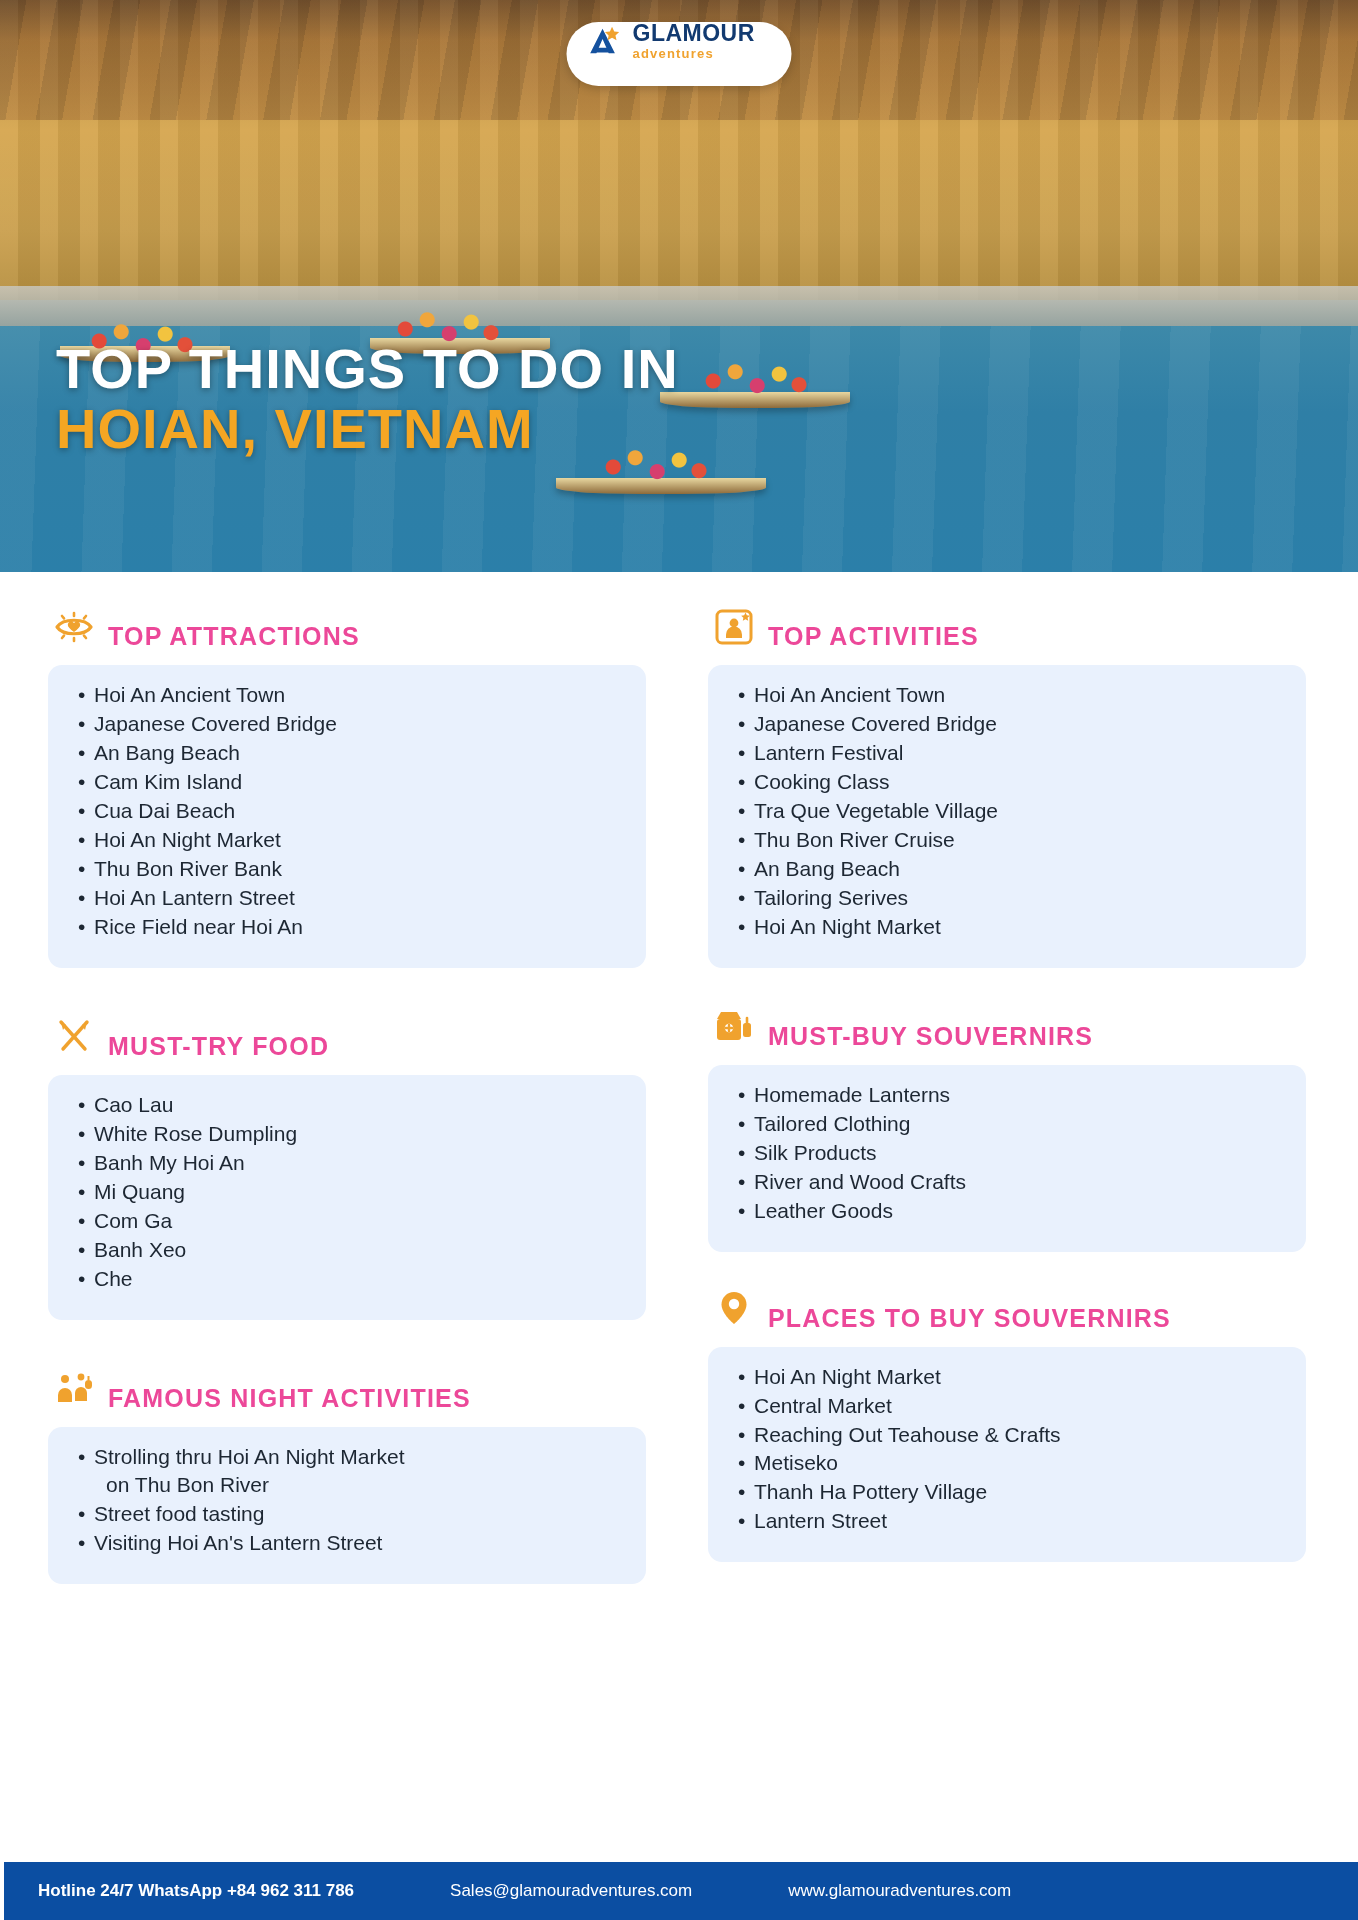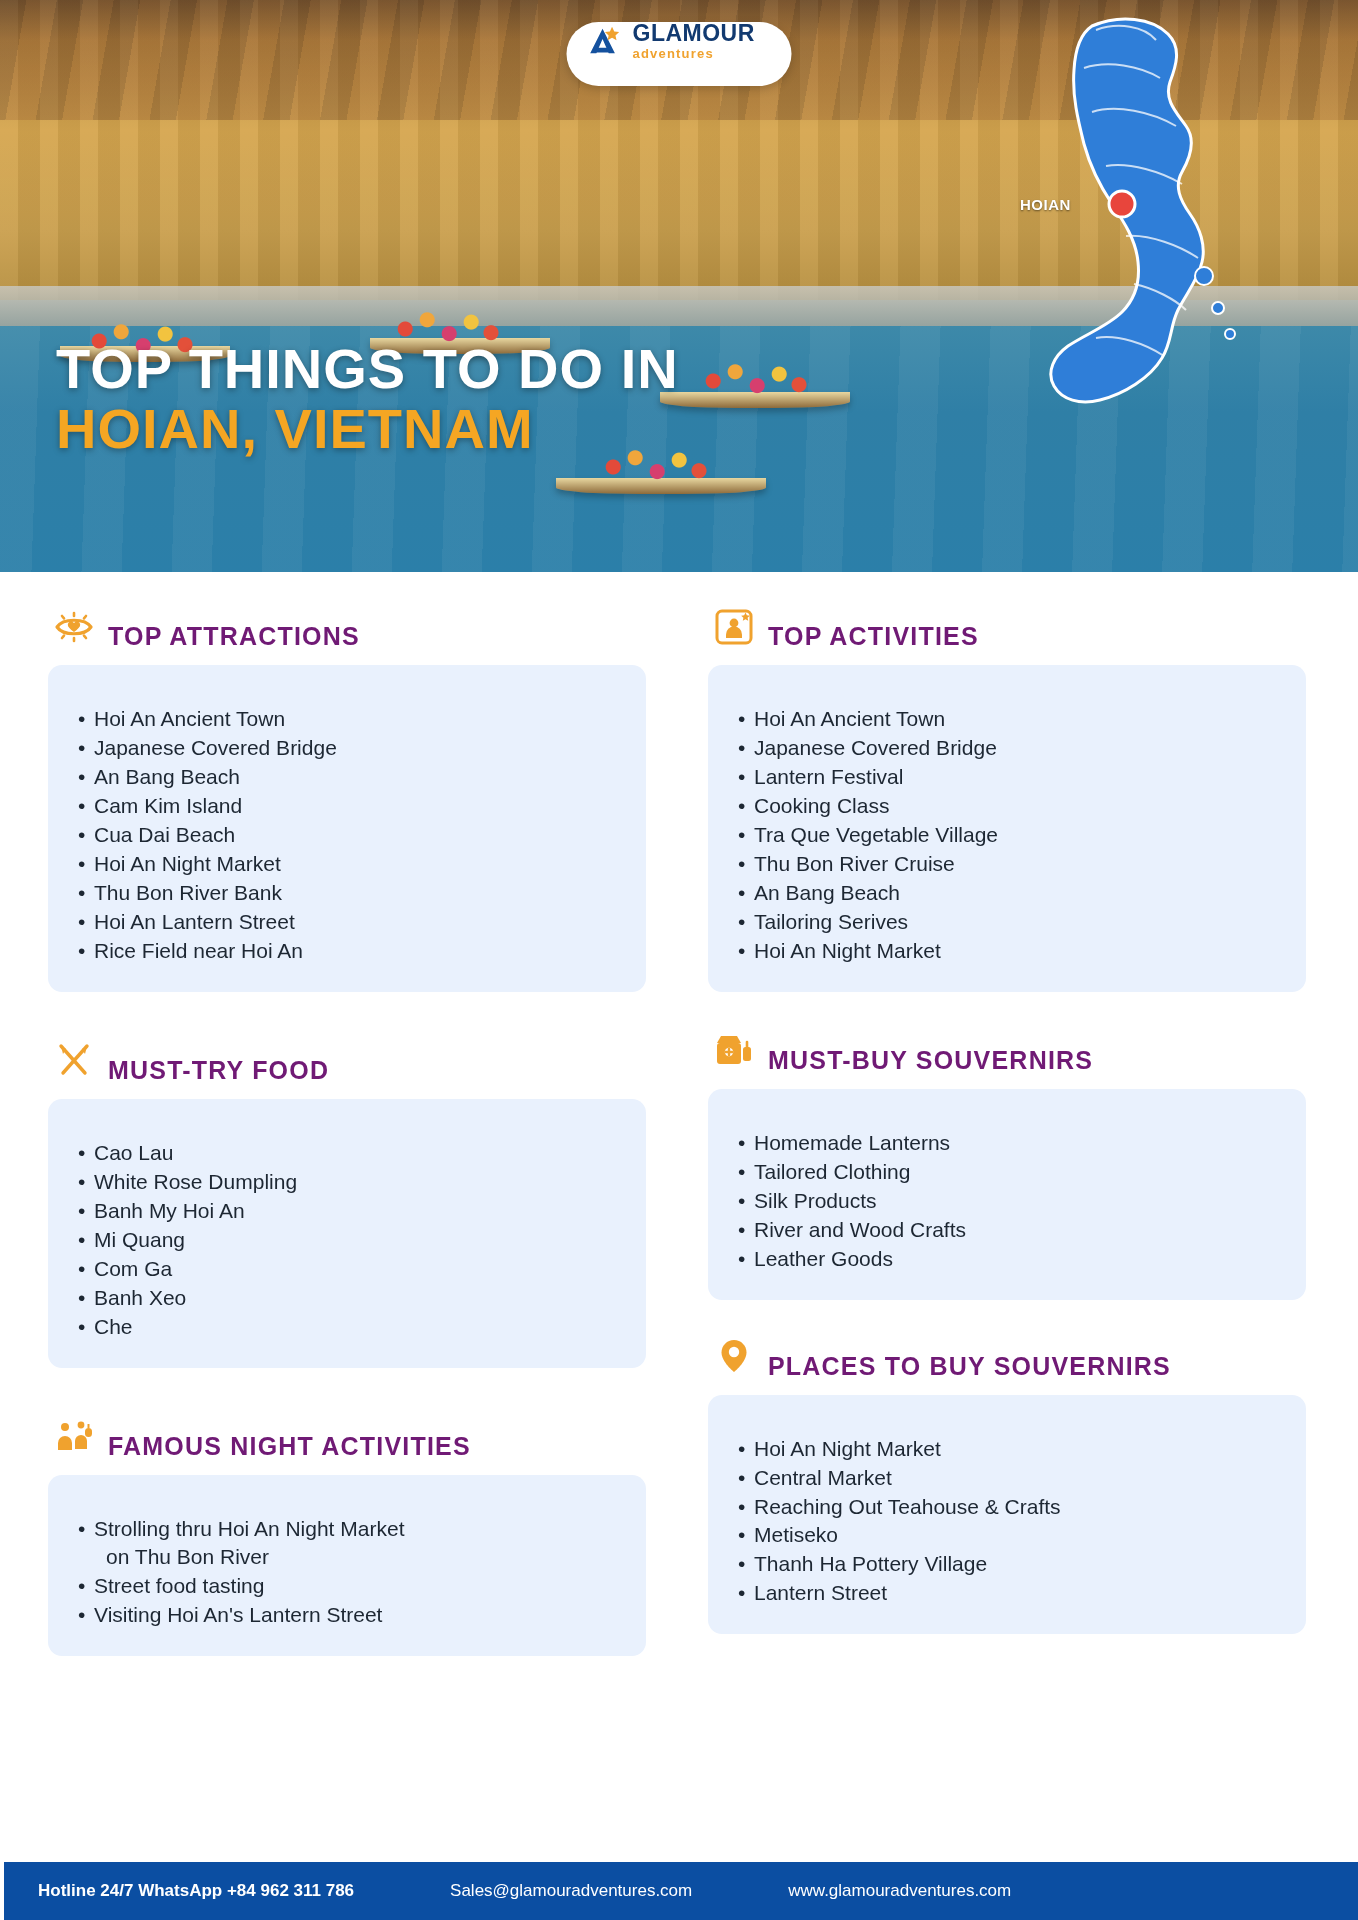--- a/index.html
+++ b/index.html
@@ -133,28 +133,28 @@
   .columns { display: flex; gap: 62px; }
   .col { width: 598px; }
 
   .section { margin-bottom: 30px; }
   .sec-head {
     display: flex; align-items: center; gap: 14px;
     margin: 0 0 14px 6px;
   }
   .sec-icon { width: 40px; height: 40px; flex: none; }
   .sec-title {
-    font-size: 25px; font-weight: 700; color: #701a75;
+    font-size: 25px; font-weight: 700; color: #ec4899;
     letter-spacing: 1.2px;
     margin-top: 20px;
   }
   .card {
     background: #e9f1fd;
     border-radius: 14px;
-    padding: 40px 30px 26px 30px;
+    padding: 16px 30px 26px 30px;
   }
   .card ul { list-style: none; }
   .card li {
     font-size: 21px;
     color: #1d2733;
     line-height: 1.38;
     padding-left: 16px;
     position: relative;
   }
   .card li::before {
@@ -196,45 +196,20 @@
     <div class="boat" style="left:60px; top:346px; width:170px;"></div>
     <div class="boat" style="left:370px; top:338px; width:180px;"></div>
     <div class="boat" style="left:660px; top:392px; width:190px;"></div>
     <div class="boat" style="left:556px; top:478px; width:210px;"></div>
     <div class="lantern-cluster" style="left:86px; top:318px;"></div>
     <div class="lantern-cluster" style="left:392px; top:306px;"></div>
     <div class="lantern-cluster" style="left:700px; top:358px;"></div>
     <div class="lantern-cluster" style="left:600px; top:444px;"></div>
   </div>
 
-  <div class="map-wrap">
-    <svg viewBox="0 0 300 420" width="300" height="420" aria-hidden="true">
-      <path d="M92 18 C120 6, 152 10, 168 26 C182 40, 176 58, 170 74
-               C164 92, 176 104, 186 118 C196 132, 190 150, 182 164
-               C174 178, 180 192, 190 206 C200 220, 206 238, 202 254
-               C198 272, 186 286, 178 302 C170 318, 172 334, 162 350
-               C150 370, 124 386, 100 392 C80 397, 62 392, 54 378
-               C46 364, 54 348, 68 338 C86 326, 108 318, 122 304
-               C136 290, 140 272, 138 254 C136 232, 124 214, 112 196
-               C100 178, 90 158, 84 136 C78 112, 72 88, 74 62
-               C75 44, 80 26, 92 18 Z" fill="#2f7ed8" stroke="#ffffff" stroke-width="3" stroke-linejoin="round"></path>
-      <path d="M96 22 C118 14, 144 18, 156 32" fill="none" stroke="#ffffff" stroke-width="2" opacity=".75"></path>
-      <path d="M84 60 C108 52, 140 58, 160 70" fill="none" stroke="#ffffff" stroke-width="2" opacity=".75"></path>
-      <path d="M92 104 C116 96, 152 104, 176 118" fill="none" stroke="#ffffff" stroke-width="2" opacity=".75"></path>
-      <path d="M106 158 C130 154, 162 164, 182 176" fill="none" stroke="#ffffff" stroke-width="2" opacity=".75"></path>
-      <path d="M126 228 C150 226, 180 238, 198 250" fill="none" stroke="#ffffff" stroke-width="2" opacity=".75"></path>
-      <path d="M134 276 C154 280, 176 292, 186 302" fill="none" stroke="#ffffff" stroke-width="2" opacity=".75"></path>
-      <path d="M96 330 C118 326, 146 336, 164 348" fill="none" stroke="#ffffff" stroke-width="2" opacity=".75"></path>
-      <circle cx="204" cy="268" r="9" fill="#2f7ed8" stroke="#fff" stroke-width="2"></circle>
-      <circle cx="218" cy="300" r="6" fill="#2f7ed8" stroke="#fff" stroke-width="2"></circle>
-      <circle cx="230" cy="326" r="5" fill="#2f7ed8" stroke="#fff" stroke-width="2"></circle>
-      <circle cx="122" cy="196" r="13" fill="#e8453c" stroke="#fff" stroke-width="3"></circle>
-    </svg>
-    <div class="map-label">HOIAN</div>
-  </div>
 
   <div class="logo-pill">
     <span class="logo-mark">
       <svg viewBox="0 0 40 40" width="38" height="38" aria-hidden="true">
         <path d="M6 33 L19 7 L32 33 L25.5 33 L19 18 L12.5 33 Z" fill="#14519e"></path>
         <path d="M13 27 H25 L27 32 H11 Z" fill="#14519e"></path>
         <path d="M29 5 l2.3 5 5.2 .6 -3.9 3.5 1.1 5.2 -4.7-2.7 -4.7 2.7 1.1-5.2 -3.9-3.5 5.2-.6 Z" fill="#f0a22e"></path>
       </svg>
     </span>
     <span class="logo-text">

